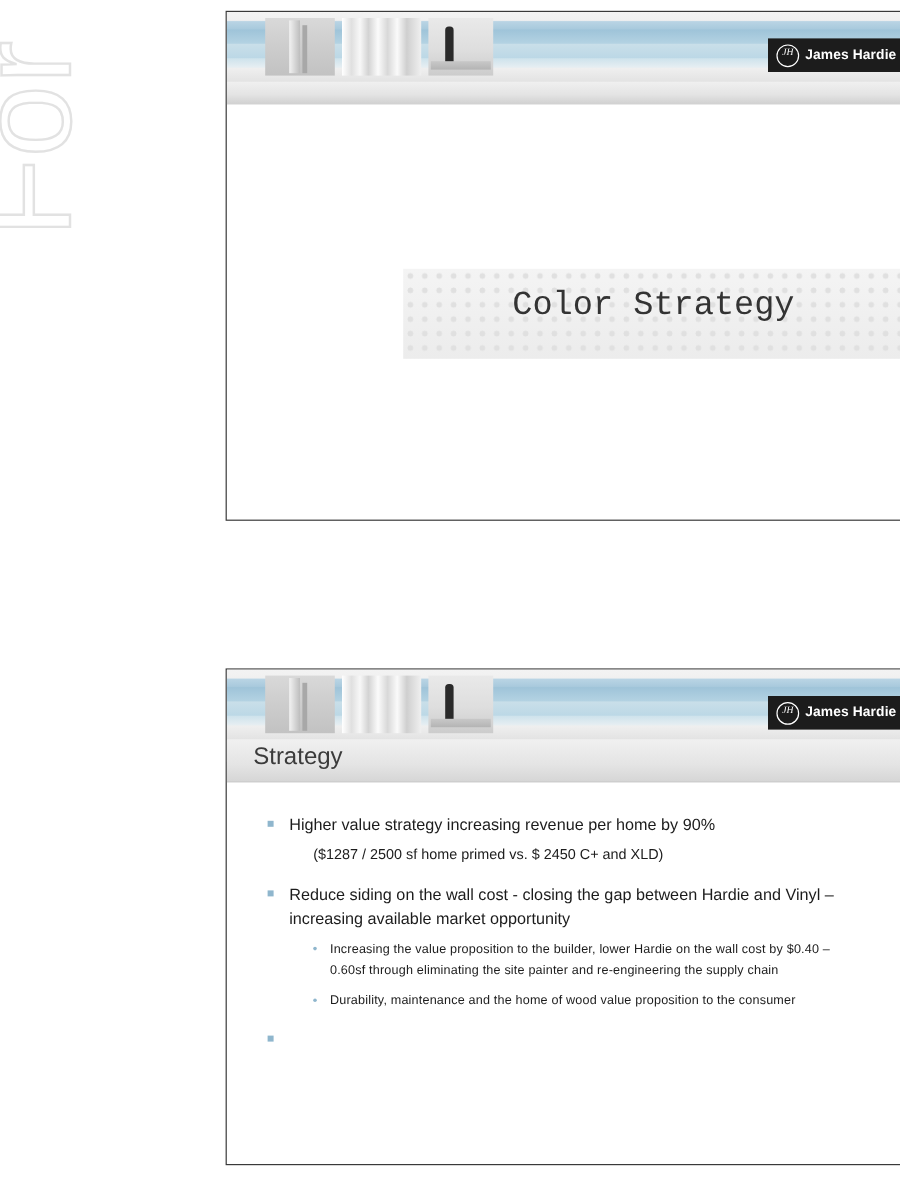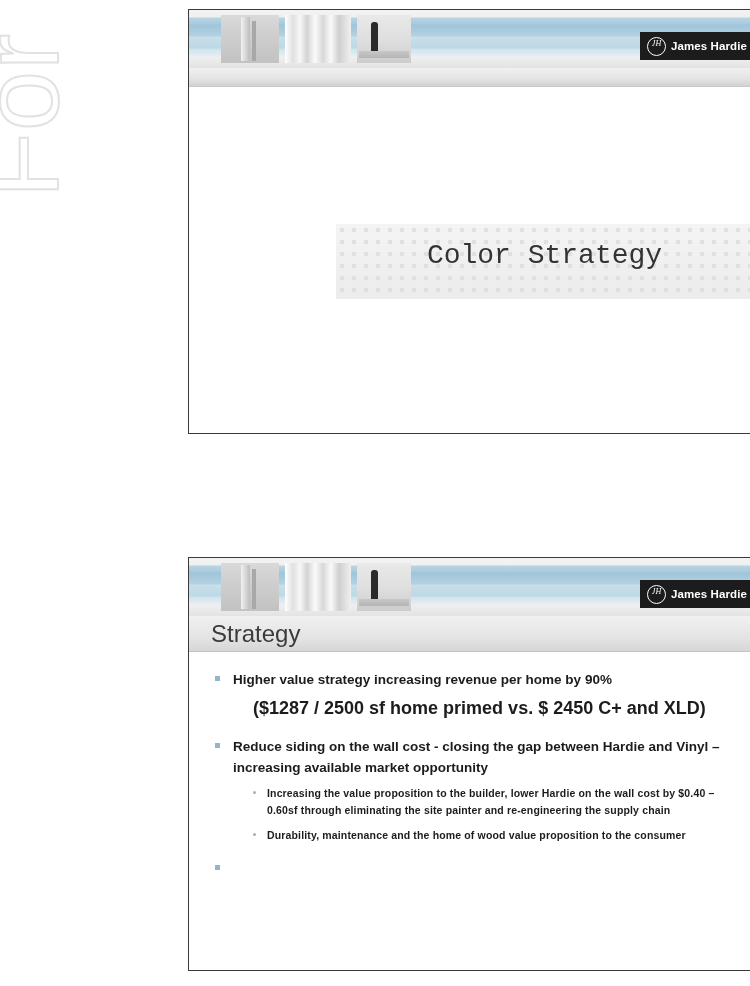--- a/index.html
+++ b/index.html
@@ -193,45 +193,45 @@
     position: relative;
     height: 34px;
     margin-top: -18px;
     background: linear-gradient(to bottom, #f0f0f0, #e4e4e4 60%, #d6d6d6);
     border-bottom: 1px solid #c4c4c4;
   }
   .slide-title-bar .heading {
     position: absolute;
     left: 22px;
     top: 3px;
-    font-size: 24px;
+    font-size: 20px;
     color: #3b3b3b;
   }
 
   .content {
     padding: 18px 26px 0 22px;
   }
-  ul.bullets { list-style: none; margin: 0; padding: 0; font-weight: bold; }
+  ul.bullets { list-style: none; margin: 8px; padding: 0; }
   li.lvl1 {
     position: relative;
     padding-left: 22px;
     margin-bottom: 14px;
     font-size: 13.5px;
     color: #1c1c1c;
     line-height: 1.55;
   }
   li.lvl1 > .sq {
     position: absolute;
     left: 4px; top: 6px;
     width: 5px; height: 5px;
     background: #8fb6cd;
   }
   .subline {
     margin: 4px 0 0 20px;
-    font-size: 18px;
+    font-size: 12px;
     color: #1c1c1c;
   }
   ul.sub { list-style: none; margin: 6px 0 0 18px; padding: 0; }
   li.lvl2 {
     position: relative;
     padding-left: 16px;
     margin-bottom: 8px;
     font-size: 10.5px;
     color: #1c1c1c;
     line-height: 1.65;

